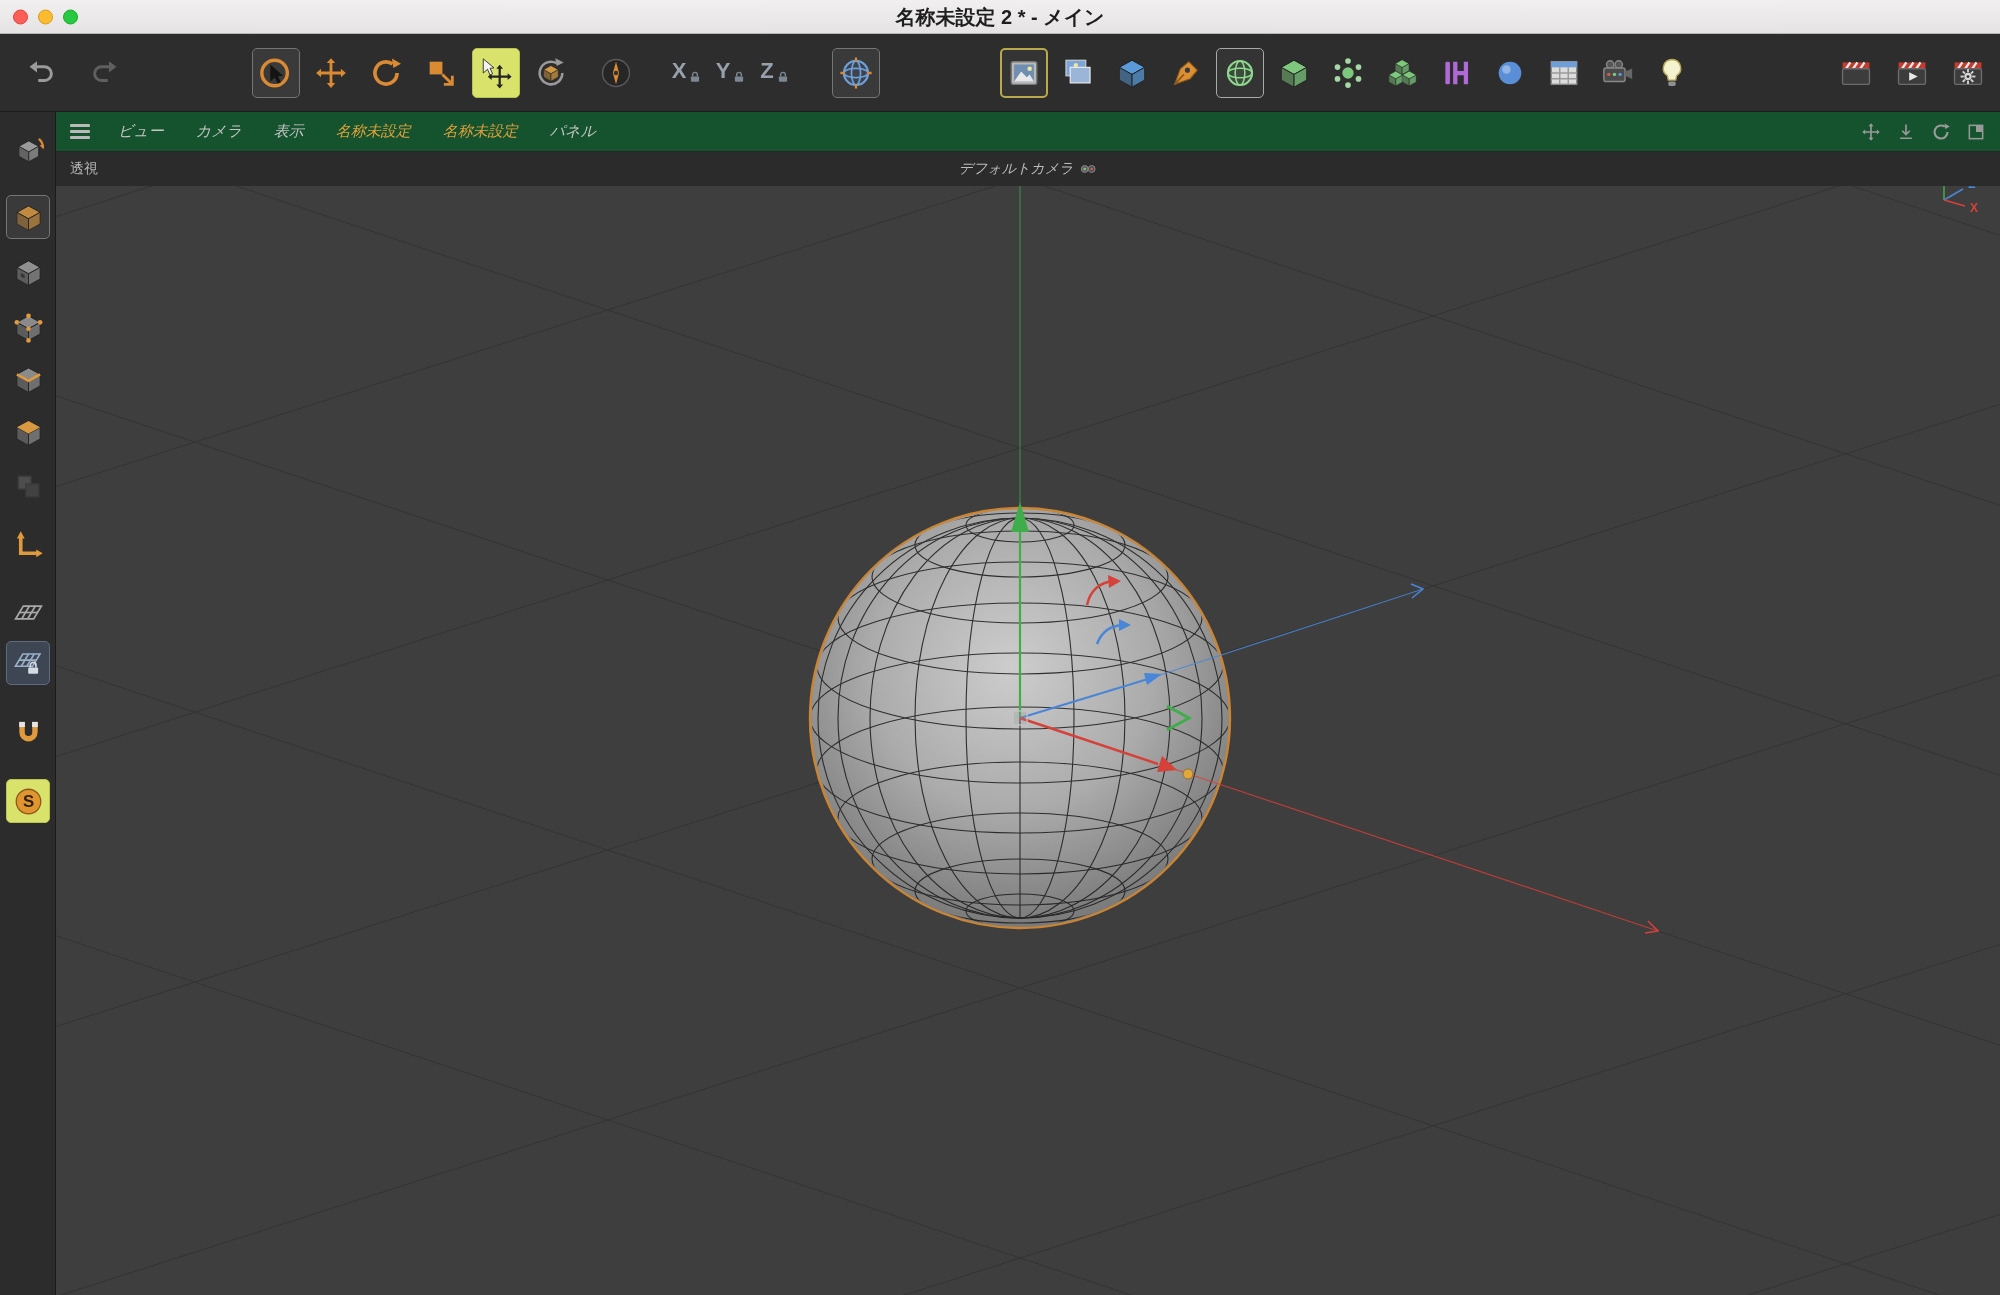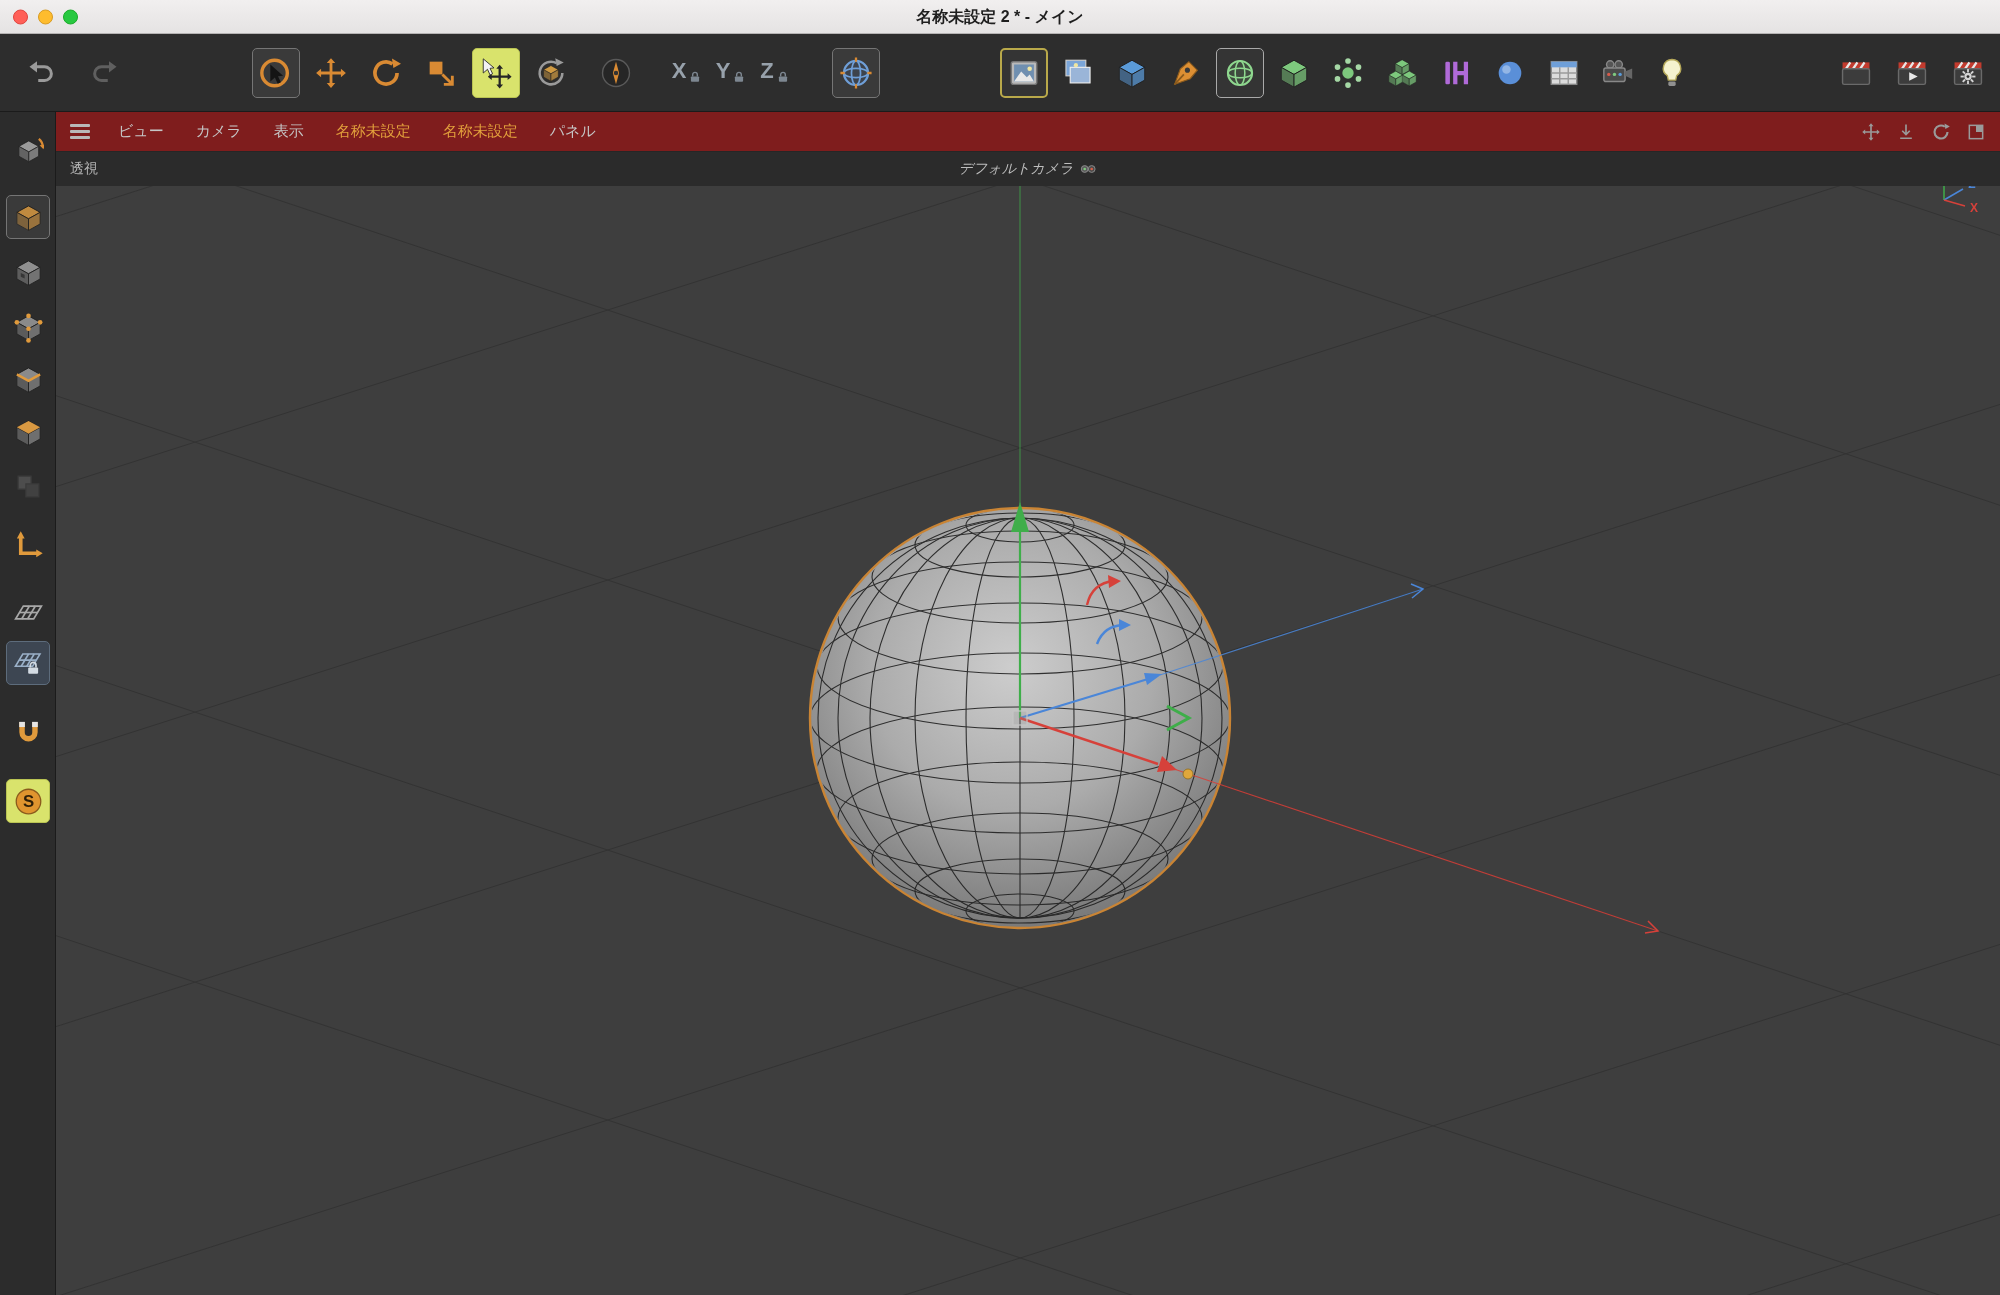--- a/index.html
+++ b/index.html
@@ -9,21 +9,21 @@
 
   
   .titlebar { position:absolute; top:0; left:0; right:0; height:34px;
               background:linear-gradient(#f1efef,#e5e3e3); border-bottom:1px solid #b5b3b3; z-index:20; }
   .traffic { position:absolute; left:13px; top:50%; transform:translateY(-50%); display:flex; gap:10px; }
   .tl { width:15px; height:15px; border-radius:50%; display:inline-block; }
   .tl.red{background:#ff5f57;border:1px solid #e0443e;}
   .tl.yellow{background:#febc2e;border:1px solid #d89b22;}
   .tl.green{background:#28c840;border:1px solid #1aab29;}
   .title { position:absolute; inset:0; line-height:34px; text-align:center;
-           font-size:16px; font-weight:bold; color:#1e1e1e; }
+           font-size:20px; font-weight:bold; color:#1e1e1e; }
 
   
   .toolbar { position:absolute; top:34px; left:0; right:0; height:78px;
              background:#2d2d2d; border-bottom:1px solid #1b1b1b; z-index:15; }
   .tbgroup { position:absolute; top:0; height:78px; display:flex; align-items:center; gap:7px; }
   .g-undo{left:18px; gap:14px;}
   .g-tools{left:252px;}
   .g-locks{left:666px; gap:2px;}
   .g-globe{left:832px;}
   .g-objects{left:1000px; gap:6px;}
@@ -41,22 +41,22 @@
   .axlock svg { width:14px; height:14px; margin-top:12px; }
 
   
   .sidebar { position:absolute; top:112px; left:0; bottom:0; width:56px;
              background:#2c2c2c; border-right:1px solid #1b1b1b; z-index:10; }
   .sbx { position:absolute; left:6px; width:44px; height:44px; border-radius:5px;
          display:flex; align-items:center; justify-content:center; }
   .sbx svg { width:31px; height:31px; display:block; }
 
   
-  .menubar { position:absolute; top:112px; left:56px; right:0; height:40px; background:#7f1d1d;
-             display:flex; align-items:center; border-bottom:1px solid #262626; z-index:10; }
+  .menubar { position:absolute; top:112px; left:56px; right:0; height:40px; background:#14532d;
+             display:flex; align-items:center; border-bottom:1px solid #262626; z-index:10;font-style:italic; }
   .hamburger { margin-left:14px; display:flex; flex-direction:column; gap:3.5px; width:20px; cursor:default; }
   .hamburger i { height:2.5px; background:#b9b9b9; border-radius:1px; display:block; }
   .menu-items { display:flex; gap:32px; margin-left:28px; font-size:15px; color:#c6c6c6; }
   .menu-item.orange { color:#e2a03c; }
   .menu-right { margin-left:auto; margin-right:14px; display:flex; gap:15px; color:#9a9a9a; }
   .menu-right svg { width:20px; height:20px; display:block; }
 
   
   .viewport { position:absolute; top:152px; left:56px; right:0; bottom:0; background:#3e3e3e; }
   .scene { position:absolute; inset:0; width:100%; height:100%; }

